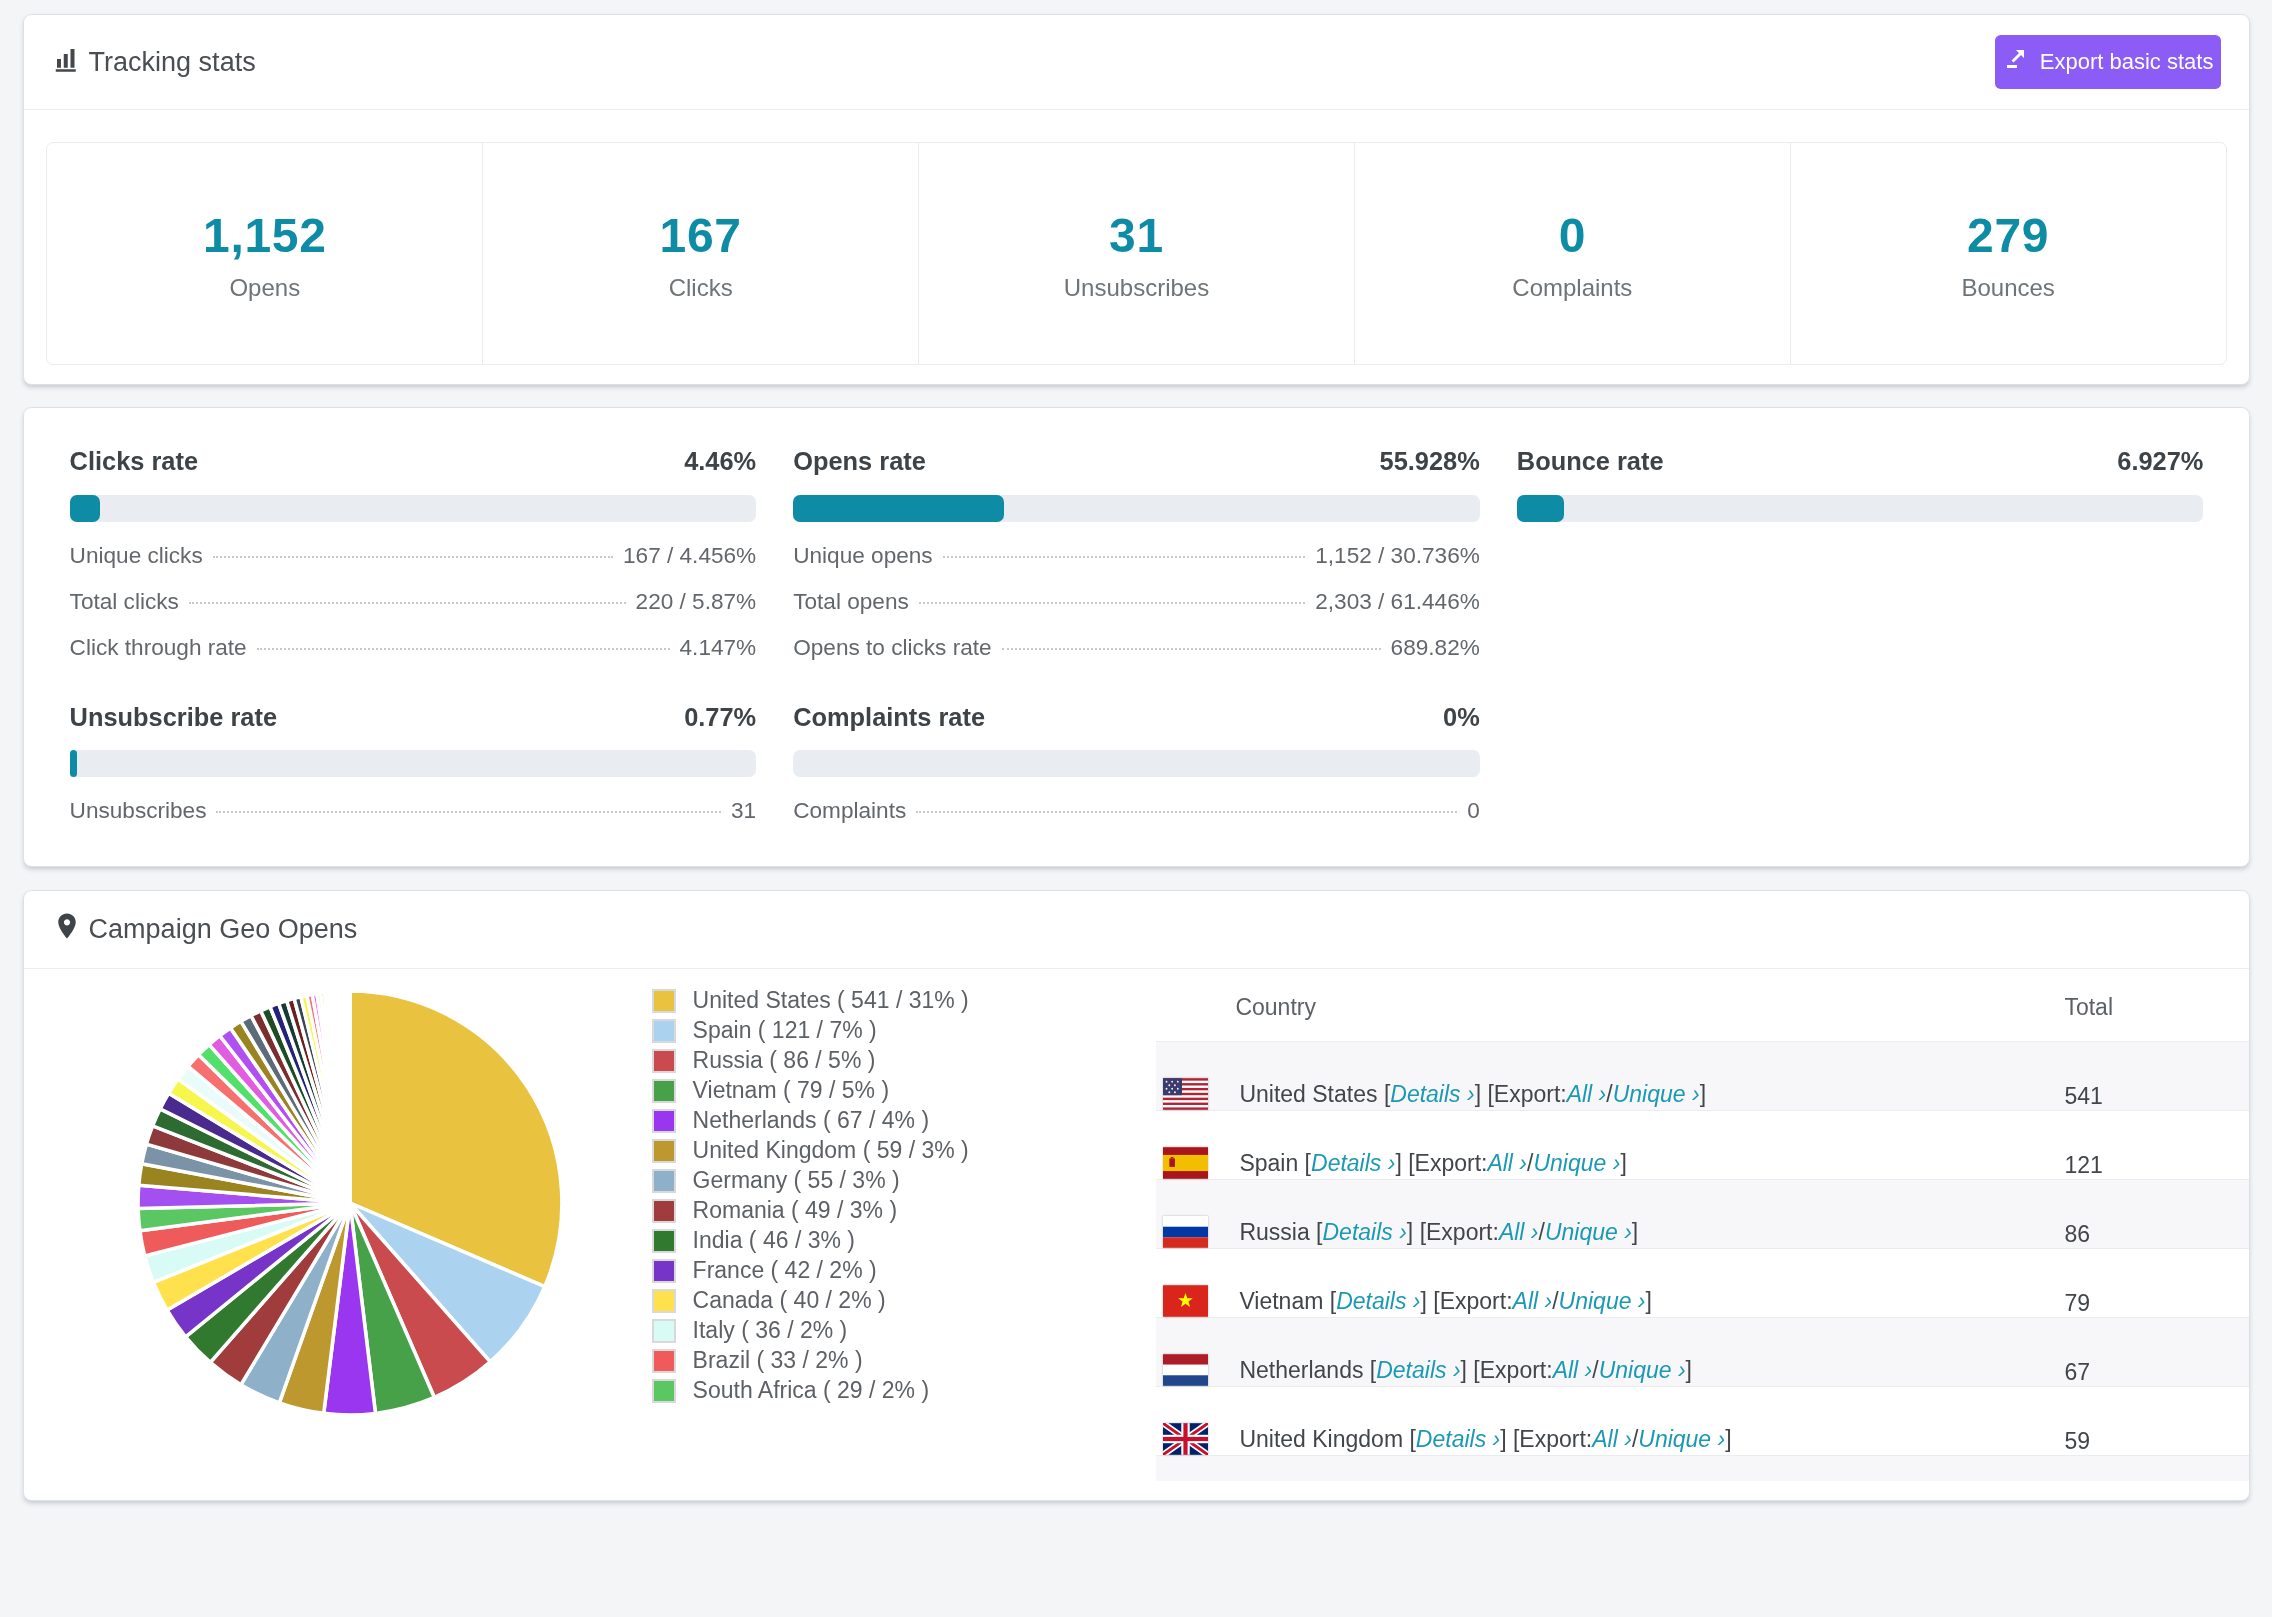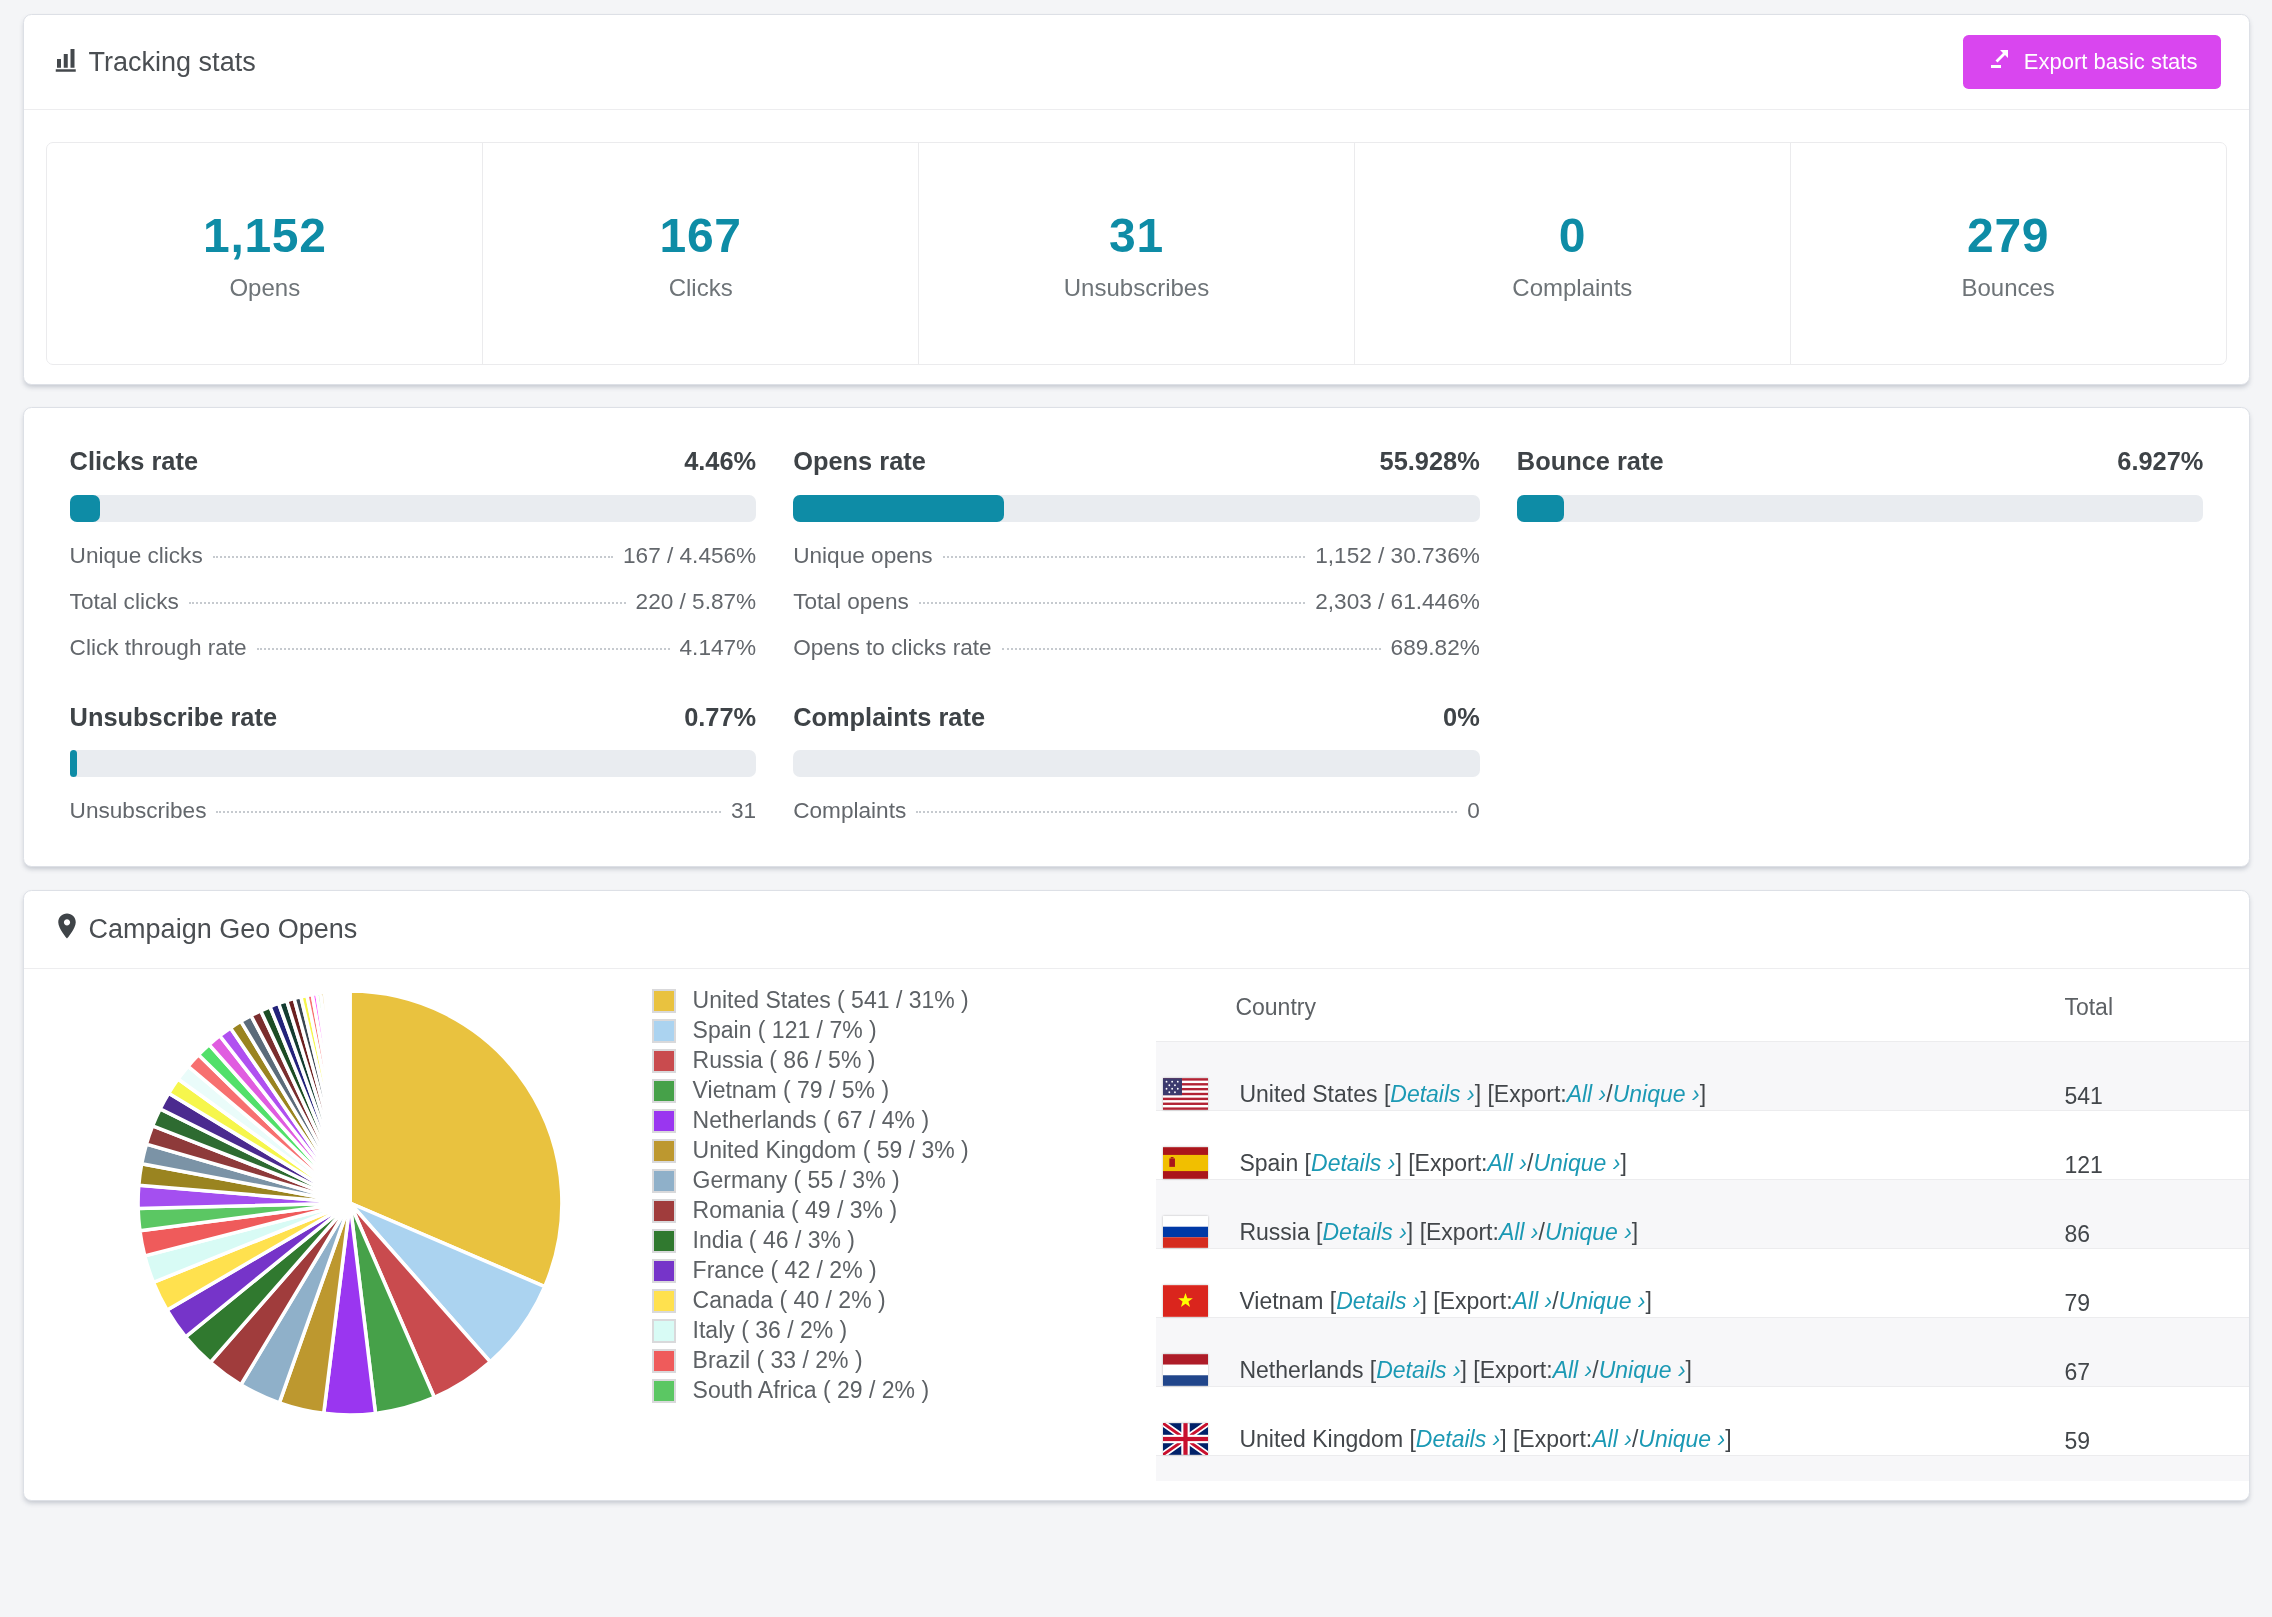--- a/index.html
+++ b/index.html
@@ -20,22 +20,22 @@
   }
   .card-header{
     display:flex;align-items:center;
     padding:20px 28px;
     border-bottom:1.4px solid #ededef;
   }
   .card-title{display:flex;align-items:center;gap:7px;font-size:27px;color:#4a4e52;}
   .card-title svg{width:30px;height:30px;}
   .export-btn{
     margin-left:auto;display:flex;align-items:center;gap:12.7px;
-    background:#d946ef;color:#fff;font-size:22px;
-    padding:12px 24px;border:none;border-radius:5.6px;cursor:pointer;
+    background:#8b5cf6;color:#fff;font-size:22px;
+    padding:12px 8px;border:none;border-radius:5.6px;cursor:pointer;
     font-family:"Liberation Sans",sans-serif;
   }
   .export-btn svg{width:24px;height:24px;}
 
   
   .summary-row{display:flex;margin:32px 22.6px 18.4px;}
   .stat-box{
     flex:1;text-align:center;background:#fff;
     border:1.4px solid #ebebed;margin-left:-1.4px;
     padding:65px 7px 62px;

